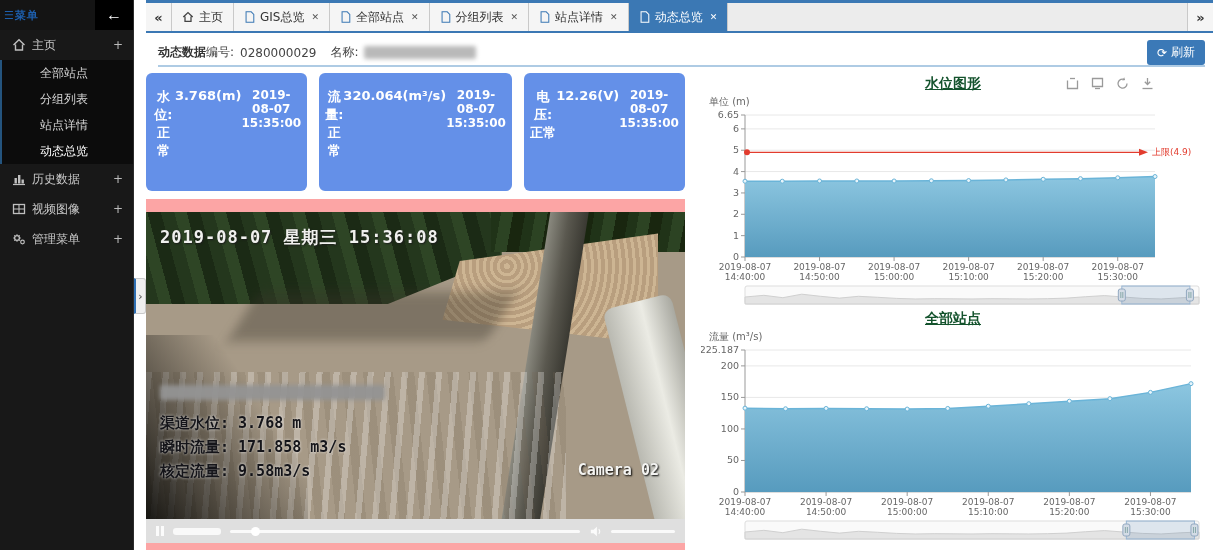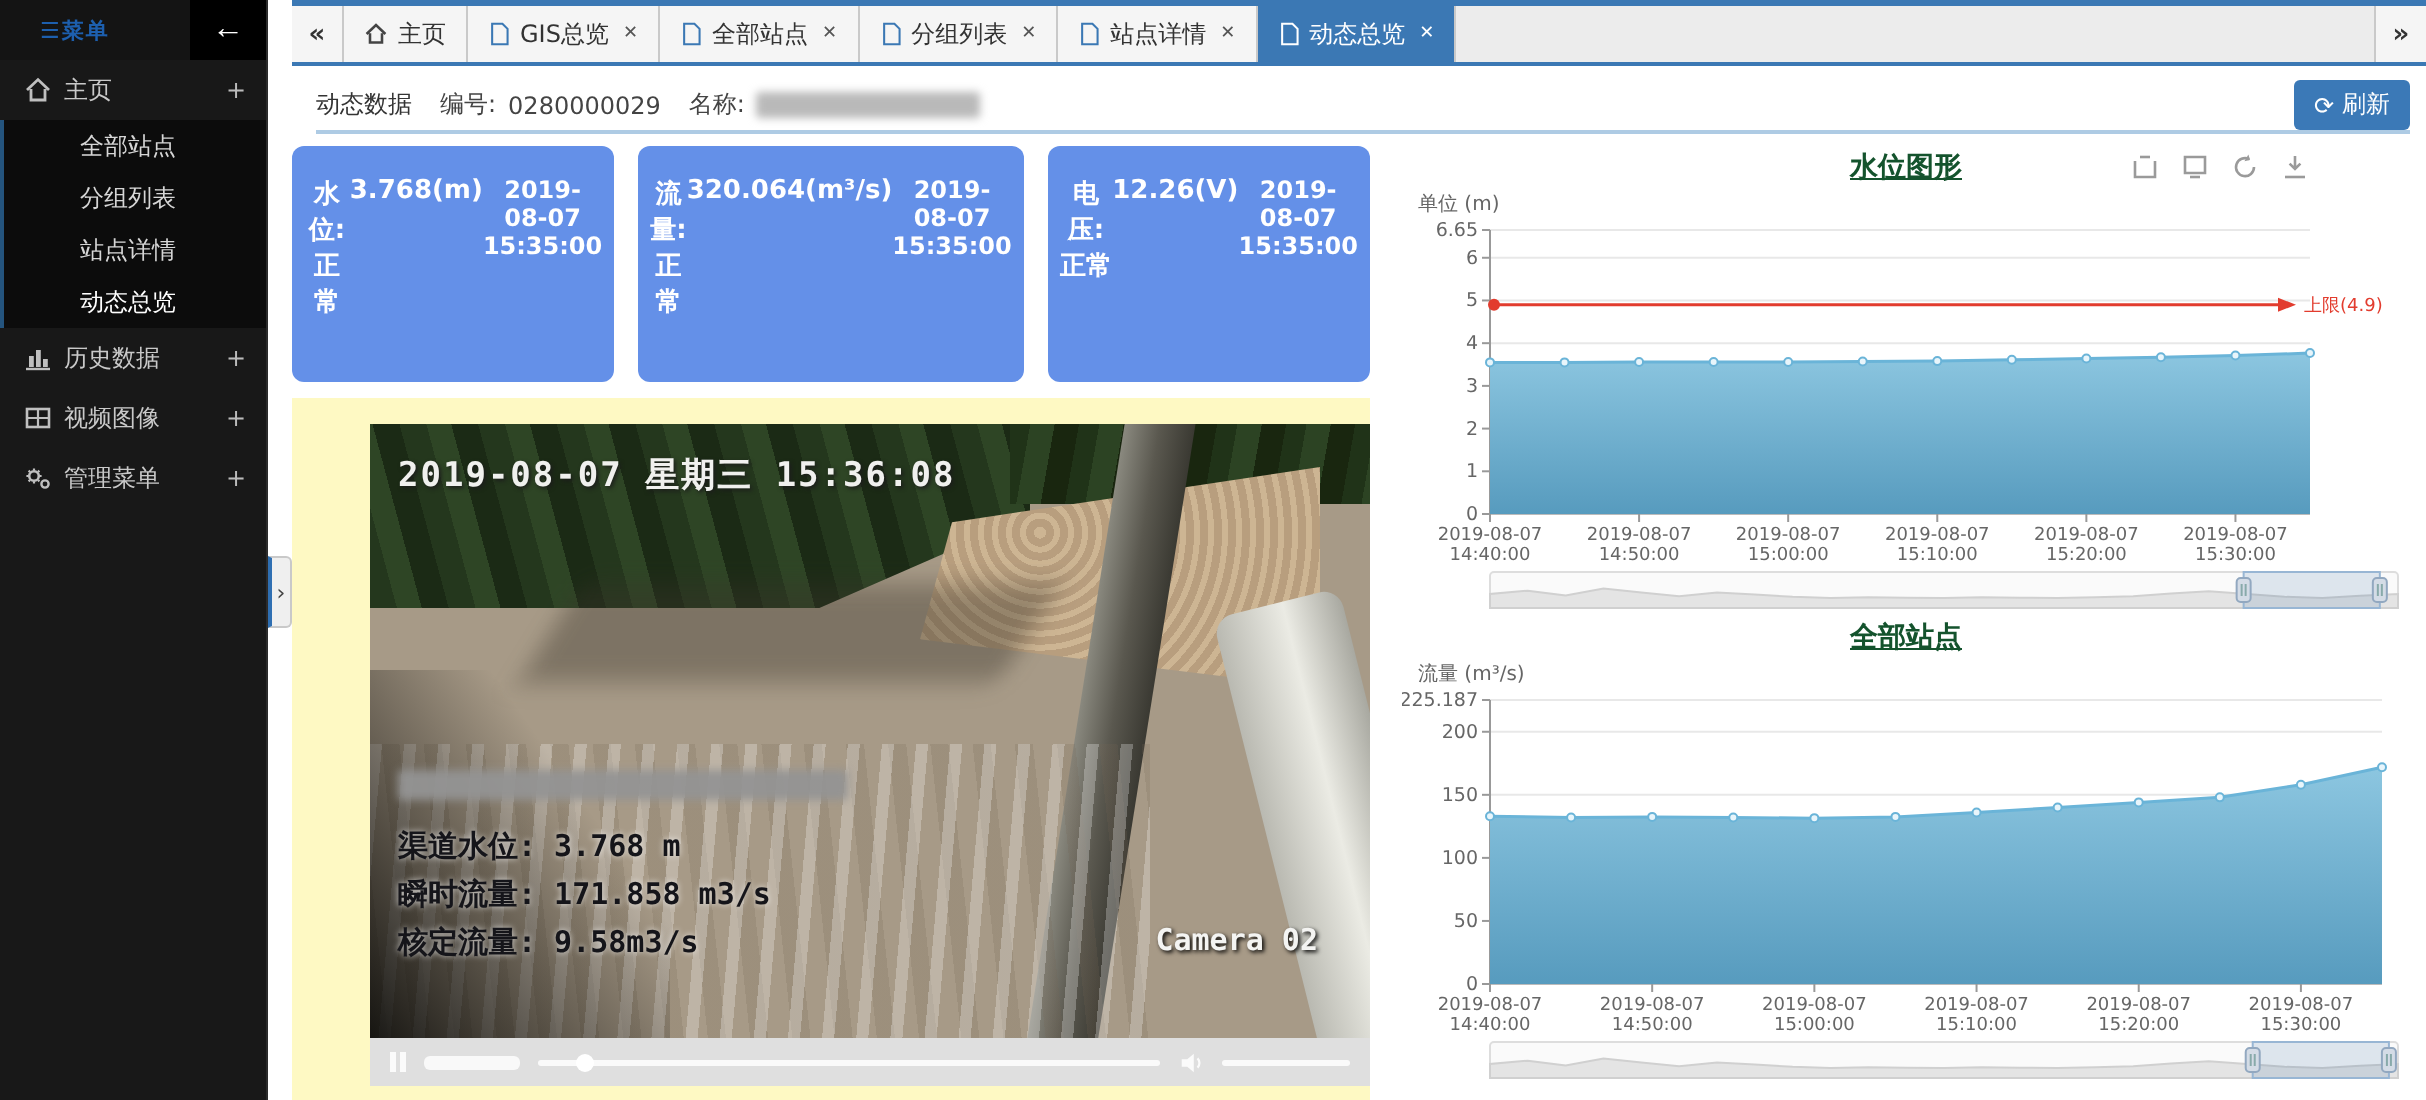--- a/index.html
+++ b/index.html
@@ -3,21 +3,21 @@
 <meta charset="utf-8">
 <style>
   * { margin:0; padding:0; box-sizing:border-box; }
   html,body { width:1213px; height:550px; overflow:hidden;
     font-family:"DejaVu Sans","Liberation Sans",sans-serif; background:#fff; }
   .app { display:flex; width:100%; height:100%; }
 
   
   .sidebar { width:133px; background:#181818; color:#ccc; flex:none; display:flex; flex-direction:column; }
   .brand-row { height:30px; display:flex; align-items:center; justify-content:space-between; background:#141414; }
-  .brand { color:#1d5fae; font-size:11px; font-weight:bold; padding-left:20px; letter-spacing:1px; }
+  .brand { color:#1d5fae; font-size:11px; font-weight:bold; padding-left:4px; letter-spacing:1px; }
   .back-btn { width:38px; height:30px; background:#000; color:#fff; border:none; font-size:16px; cursor:pointer; }
   .m-item { height:30px; display:flex; align-items:center; font-size:12px; color:#c9c9c9; padding:0 10px 0 12px; cursor:pointer; }
   .m-item .mi { width:20px; color:#bfbfbf; flex:none; display:flex; align-items:center; }
   .m-item.active-parent .mi { color:#3f8cc3; }
   .m-item .lbl { flex:1; }
   .m-item .tog { font-size:12px; color:#bbb; }
   .submenu { background:#0c0c0c; border-left:2px solid #24547e; }
   .s-item { height:26px; display:flex; align-items:center; font-size:12px; color:#d6d6d6; padding-left:38px; cursor:pointer; }
   .s-item.active { color:#fff; }
   .sidebar-fill { flex:1; background:#181818; }
@@ -38,39 +38,39 @@
   .tab-arrow.right { position:absolute; right:0; top:0; bottom:0; border-left:1px solid #c9c9c9; border-right:none; }
   .tab { display:flex; align-items:center; gap:5px; padding:0 10px; font-size:12px; color:#333;
     background:#f5f5f5; border-right:1px solid #c9c9c9; cursor:pointer; white-space:nowrap; }
   .tab.active { background:#3b78b4; color:#fff; }
   .tab .ticon { display:flex; }
   .tab .tclose { font-size:9px; color:#555; margin-left:2px; }
   .tab.active .tclose { color:#fff; }
 
   .toolbar { margin:7px 8px 0 12px; height:27px; border-bottom:2px solid #aecbe4;
     display:flex; align-items:center; font-size:12px; color:#333; flex:none; }
-  .toolbar .tl { font-weight:normal; margin-right:14px; }
+  .toolbar .tl { font-weight:bold; }
   .toolbar .kv { margin-right:6px; color:#444; }
   .toolbar .kvv { margin-right:14px; color:#444; }
   .redact { background:#b9b9b9; filter:blur(2px); border-radius:2px; display:inline-block; }
   .toolbar .redact { width:112px; height:13px; }
   .refresh-btn { margin-left:auto; background:#3b79b7; color:#fff; border:none; border-radius:3px;
     font-size:12px; padding:4px 10px; cursor:pointer; display:flex; align-items:center; gap:4px; }
 
   .content { flex:1; display:flex; gap:16px; padding:6px 8px 0 0; margin-left:0; min-height:0; }
   .left-col { width:539px; flex:none; display:flex; flex-direction:column; padding-left:0; }
 
   .cards { display:flex; gap:12px; height:118px; margin-bottom:8px; }
   .card { flex:1; background:#6490e8; border-radius:6px; color:#fff; text-align:center;
     display:flex; flex-direction:row; justify-content:space-between; padding:15px 6px; font-weight:bold; }
   .card .c-title { font-size:13px; }
   .card .c-value { font-size:13px; }
   .card .c-time { font-size:12px; }
 
-  .video-panel { background:#fef9c3; padding-top:13px; flex:1;padding-left:39px; }
+  .video-panel { background:#fca5a5; padding-top:13px; flex:1; }
   .video { position:relative; height:307px; overflow:hidden; background:#a79a87; cursor:pointer; }
   .scene { position:absolute; inset:0;
     background:linear-gradient(180deg,#8f9a84 0%,#b2a globalThis894 12%,#b3a492 26%,#ad9c88 60%,#a2937f 100%); }
   .trees { position:absolute; left:0; top:0; width:66%; height:30%;
     background:repeating-linear-gradient(75deg,#24371d 0 13px,#2e4525 13px 25px,#1b2a15 25px 38px);
     clip-path:polygon(0 0,100% 0,100% 50%,68% 100%,0 100%); }
   .trees2 { position:absolute; right:0; top:0; width:36%; height:13%;
     background:repeating-linear-gradient(100deg,#203318 0 10px,#2c4323 10px 22px,#19260f 22px 34px); }
   .rocks { position:absolute; right:5%; top:7%; width:40%; height:36%;
     background:repeating-radial-gradient(circle at 30% 30%,#cdb593 0 3px,#b89e7e 3px 7px);

